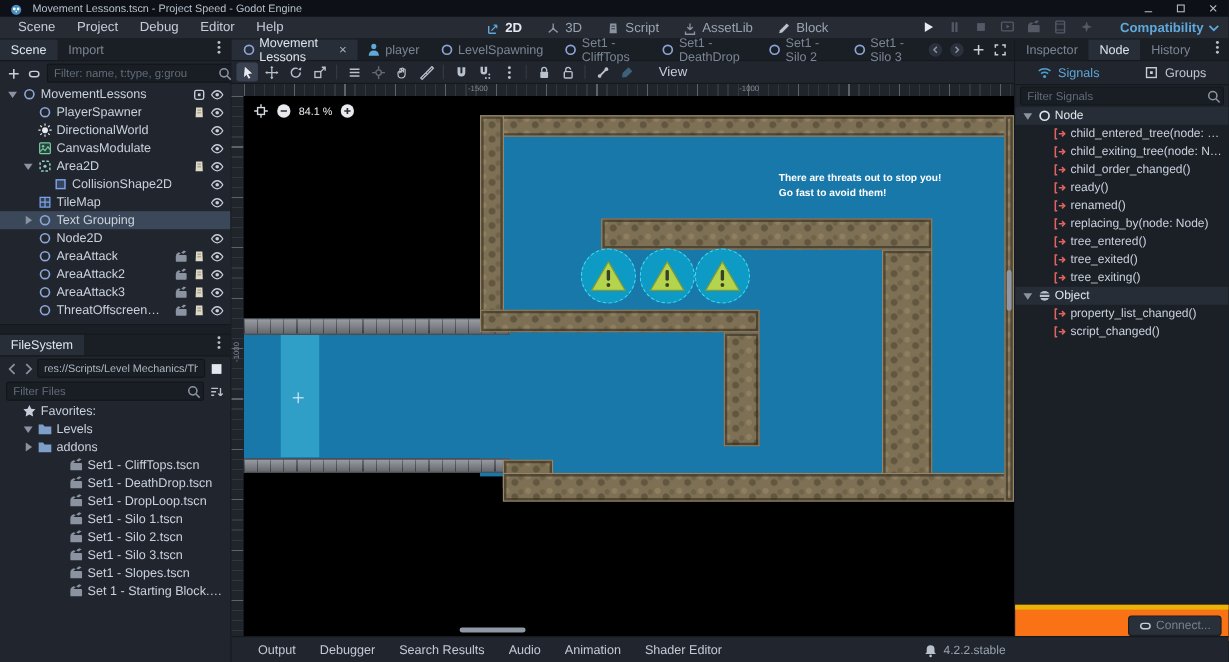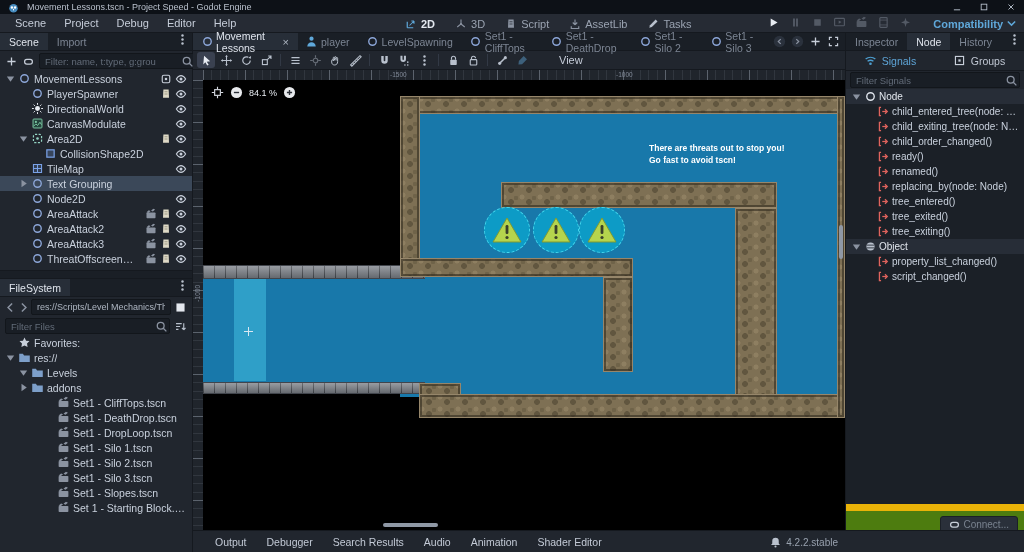--- a/index.html
+++ b/index.html
@@ -54,21 +54,21 @@
   #fs-tree{overflow:hidden;height:212px;}
   
   #centerdock{left:193px;top:33px;width:652px;height:497px;background:#21262e;box-sizing:border-box;}
   #scenetabs .tab .close{color:#aeb6c2;font-size:11px;margin-left:2px;}
   #scenetabs .tabicons{margin-left:auto;display:flex;align-items:center;gap:5px;padding-right:5px;}
   #canvas-toolbar{display:flex;align-items:center;height:19px;background:#21262e;border-bottom:1px solid #15191f;padding:0 4px;gap:2px;box-sizing:border-box;}
   #canvas-toolbar .tool{display:flex;align-items:center;justify-content:center;width:18px;height:16px;border-radius:3px;}
   #canvas-toolbar .tool.active{background:#3a4150;}
   #canvas-toolbar .tool.sep{width:7px;}
   #canvas-toolbar .tool.sep::after{content:"";width:1px;height:12px;background:#323945;}
-  #view-btn{margin-left:20px;color:#c6cdd9;padding:0 6px;}
+  #view-btn{margin-left:10px;color:#c6cdd9;padding:0 6px;}
   #viewport{position:absolute;left:0;top:37px;width:652px;height:460px;background:#20252c;}
   #hruler{position:absolute;left:10px;top:0;width:642px;height:10px;background:#20252c;border-bottom:1px solid #2c333d;
     background-image:repeating-linear-gradient(90deg,rgba(170,180,195,.35) 0 1px,transparent 1px 42px),repeating-linear-gradient(90deg,rgba(170,180,195,.12) 0 1px,transparent 1px 8.4px);}
   #vruler{position:absolute;left:0;top:10px;width:10px;height:450px;background:#20252c;border-right:1px solid #2c333d;
     background-image:repeating-linear-gradient(180deg,rgba(170,180,195,.35) 0 1px,transparent 1px 42px),repeating-linear-gradient(180deg,rgba(170,180,195,.12) 0 1px,transparent 1px 8.4px);}
   #rcorner{position:absolute;left:0;top:0;width:10px;height:10px;background:#262b34;}
   .rlab{position:absolute;top:1px;font-size:6.5px;color:#818a98;}
   .rlab.l1{left:187px;} .rlab.l2{left:413px;}
   #vlab{position:absolute;left:1px;top:205px;font-size:6.5px;color:#818a98;writing-mode:vertical-rl;transform:rotate(180deg);}
   #canvas{position:absolute;left:10px;top:10px;width:642px;height:450px;background:#000;overflow:hidden;}
@@ -95,21 +95,21 @@
   #rightdock{left:845px;top:33px;width:179px;height:497px;background:#21262e;border-left:1px solid #15191f;box-sizing:border-box;}
   #sections{display:flex;align-items:center;height:19px;background:#21262e;border-bottom:1px solid #15191f;}
   #sections .section{flex:1;display:flex;align-items:center;justify-content:center;gap:5px;color:#c0c7d3;font-size:10.5px;}
   #sections .section.active .seclbl{color:#5ea5d8;}
   #sig-filter{display:flex;align-items:center;height:18px;padding:0 4px;}
   #sig-filter .inputbox{flex:1;}
   #sig-tree{background:#1b2027;height:415px;overflow:hidden;}
   #sig-tree .trow.cat{background:#272d37;}
   #sig-tree .trow.cat .lbl{color:#e2e7ee;}
   #sig-tree .trow .lbl{font-size:10px;}
-  #dock-footer{display:flex;align-items:center;justify-content:flex-end;height:26px;background:#4d7c0f;border-top:7px solid #eab308;padding:0 6px;}
+  #dock-footer{display:flex;align-items:center;justify-content:flex-end;height:26px;background:#f97316;border-top:4px solid #eab308;padding:0 6px;}
   #connect-btn{display:flex;align-items:center;gap:4px;background:#2a303a;border:1px solid #1b2027;border-radius:3px;color:#79828f;padding:2px 8px;font-size:10px;}
   
   #bottombar{left:193px;top:530px;width:831px;height:22px;background:#21262e;border-top:1px solid #15191f;display:flex;align-items:center;box-sizing:border-box;padding-left:12px;gap:0;}
   #bottombar .btab{padding:0 10px;color:#c3cad6;font-size:10.5px;}
   #version-area{position:absolute;right:186px;top:0;height:22px;display:flex;align-items:center;gap:5px;color:#98a1ae;font-size:10px;}
 </style>
 </head>
 <body>
 
 <div id="app">
@@ -212,21 +212,21 @@
       </span>
 
       <span class="ws" style="--d: 0;">
         <span style="display:inline-flex">
           <span class="icn">
             <svg viewBox="0 0 16 16" xmlns="http://www.w3.org/2000/svg">
               <path d="M3 13l1-3.5L11.5 2 14 4.5 6.5 12z" fill="#b9c1cd"></path>
             </svg>
           </span>
         </span>
-        <span>Tasks</span>
+        <span>Block</span>
       </span>
     </div>
   <div id="runbar">
 
   <span class="tool" style="--d: 0;"><span style="display:inline-flex">
           <span class="icn">
             <svg viewBox="0 0 16 16" xmlns="http://www.w3.org/2000/svg">
               <path d="M4.5 3l8.5 5-8.5 5z" fill="#e8ecf2"></path>
             </svg>
           </span>
@@ -778,37 +778,20 @@
           <span class="icn">
             <span class="icn">
               <svg viewBox="0 0 16 16" xmlns="http://www.w3.org/2000/svg">
                 <path d="M8 1.8l1.9 3.9 4.3.6-3.1 3 .7 4.3L8 11.6l-3.8 2 .7-4.3-3.1-3 4.3-.6z" fill="#c8cfda"></path>
               </svg>
             </span>
           </span>
           <span class="lbl">Favorites:</span>
         </div>
 
-        <div class="trow" style="--d: 0;">
-          <span class="arrow icn">
-            <span class="icn">
-              <svg viewBox="0 0 16 16" xmlns="http://www.w3.org/2000/svg">
-                <path d="M3.5 5.5h9L8 12z" fill="#8b93a1"></path>
-              </svg>
-            </span>
-          </span>
-          <span class="icn">
-            <span class="icn">
-              <svg viewBox="0 0 16 16" xmlns="http://www.w3.org/2000/svg">
-                <path d="M1.5 3.5h4.5l1.5 2h7v8h-13z" fill="#7d9fc9"></path>
-              </svg>
-            </span>
-          </span>
-          <span class="lbl">res://</span>
-        </div>
 
         <div class="trow" style="--d: 1;">
           <span class="arrow icn">
             <span class="icn">
               <svg viewBox="0 0 16 16" xmlns="http://www.w3.org/2000/svg">
                 <path d="M3.5 5.5h9L8 12z" fill="#8b93a1"></path>
               </svg>
             </span>
           </span>
           <span class="icn">
@@ -1276,21 +1259,21 @@
         </div>
         <div class="sign" style="left:376px;top:127px">
           <svg width="30" height="26" viewBox="0 0 30 26">
               <path d="M15 1L29 25H1z" fill="#b5d44d" stroke="#7f9a33"></path>
               <rect x="13.6" y="8" width="2.8" height="9" rx="1.2" fill="#3a3f2a"></rect>
               <circle cx="15" cy="20.5" r="1.6" fill="#3a3f2a"></circle>
             </svg>
         </div>
         <div id="vp-msg" style="left:446px;top:62px">
           <div>There are threats out to stop you!</div>
-          <div>Go fast to avoid tscn!</div>
+          <div>Go fast to avoid them!</div>
         </div>
         <div id="crosshair"></div>
         <div id="hscroll"></div>
         <div id="vscroll"></div>
         <div id="zoomctl">
           <span class="icn">
               <span class="icn">
                 <svg viewBox="0 0 16 16" xmlns="http://www.w3.org/2000/svg">
                   <rect x="4.5" y="4.5" width="7" height="7" fill="none" stroke="#d6dae2" stroke-width="1.4"></rect>
                   <path d="M8 1v3M8 12v3M1 8h3M12 8h3" stroke="#d6dae2" stroke-width="1.4"></path>

